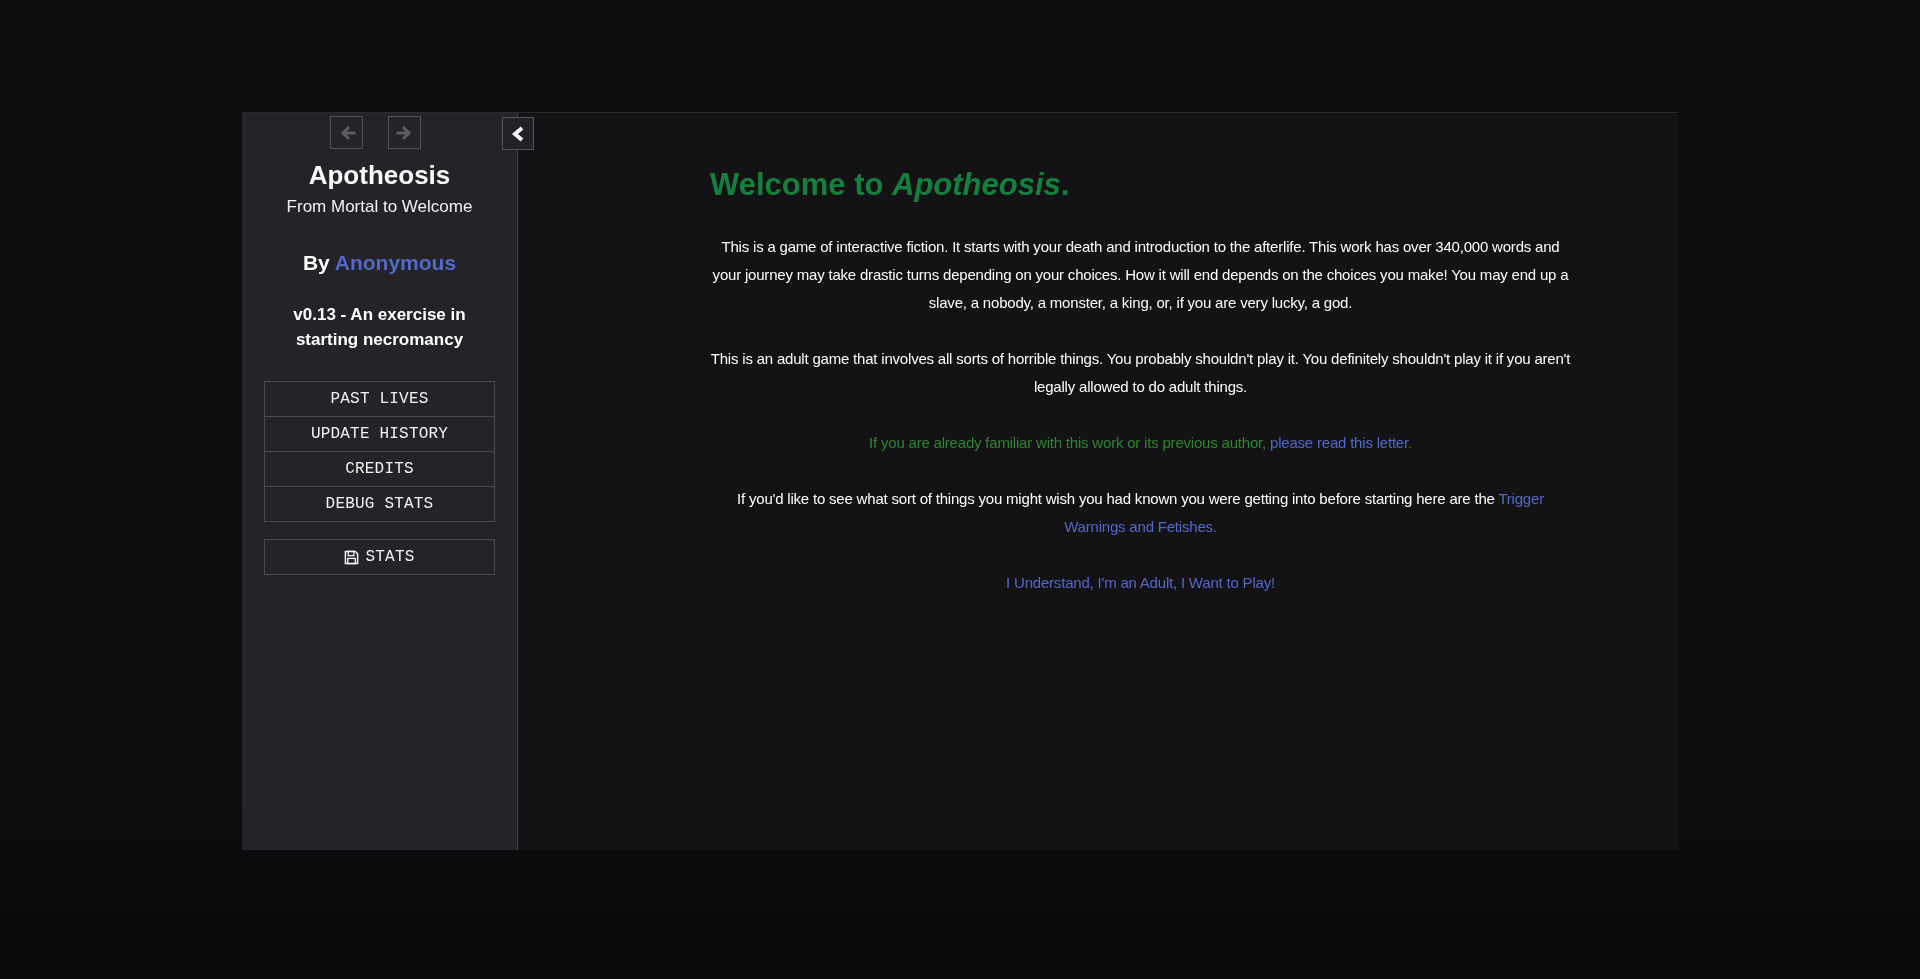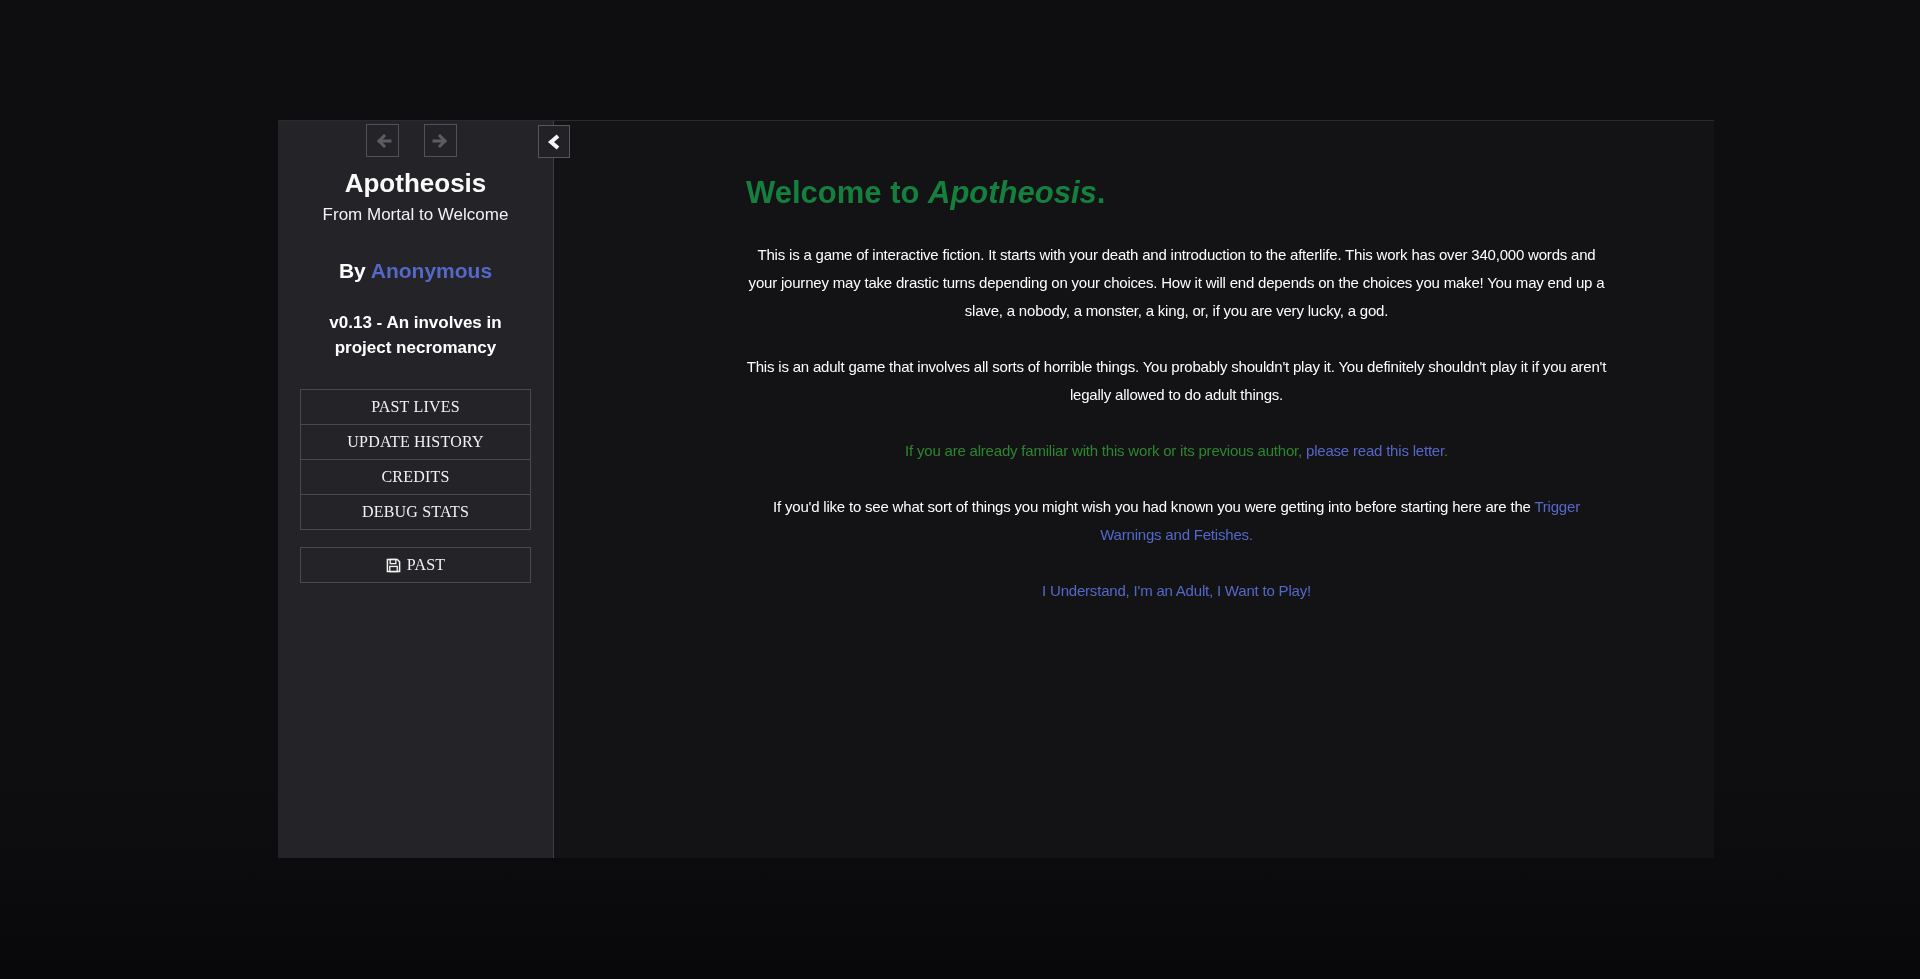--- a/index.html
+++ b/index.html
@@ -4,22 +4,22 @@
 <style>
   * { margin:0; padding:0; box-sizing:border-box; }
   html,body { width:1920px; height:979px; overflow:hidden; }
   body {
     font-family:"Liberation Sans", sans-serif;
     background:linear-gradient(180deg,#0e0e10 0%,#0e0e10 80%,#08080a 100%);
     color:#fff;
     position:relative;
   }
   .game-window {
-    position:absolute; left:242px; top:120px; width:1436px; height:738px;
-    background:#131316; border-top:1px solid #2a2a2d; display:flex;margin-left:36px;
+    position:absolute; left:242px; top:112px; width:1436px; height:738px;
+    background:#131316; border-top:1px solid #2a2a2d; display:flex;
   }
   
   .sidebar {
     width:276px; background:#242428; border-right:1px solid #3e3e43;
     position:relative; flex:none; text-align:center;
   }
   .nav-row { position:relative; margin-top:3px; height:33px; }
   .nav-btn {
     position:absolute; top:0; width:33px; height:33px;
     border:1px solid #515157; background:transparent; cursor:pointer;
@@ -37,21 +37,21 @@
   .byline { margin-top:37px; font-size:21px; line-height:19px; font-weight:bold; }
   .author-link { color:var(--link,#5468c8); cursor:pointer; text-decoration:none; font-weight:bold; }
   .version-note { margin-top:30px; font-size:17px; line-height:25px; font-weight:bold; padding:0 22px; }
   .menu-group { width:231px; margin:29px auto 0; }
   .menu-group.session { margin-top:17px; }
   .side-btn {
     display:flex; align-items:center; justify-content:center; gap:6px;
     width:100%; height:36px; margin-top:-1px;
     background:transparent; border:1px solid #4a4a4e;
     color:#f2f2f2; font-size:16px; letter-spacing:.2px;
-    font-family:Liberation Serif, serif; cursor:pointer;
+    font-family:Liberation Mono, monospace; cursor:pointer;
   }
   .side-btn:first-child { margin-top:0; }
   .icon { display:inline-flex; align-items:center; justify-content:center; }
   
   .story-area { flex:1; min-width:0; }
   .passage { margin-left:192px; width:861px; padding-top:54px; }
   .passage-heading { font-size:31px; font-weight:bold; text-align:left; margin:0 0 30px; color:#15803d; }
   .passage-heading .it { font-style:italic; }
   .passage p {
     font-size:15px; letter-spacing:-0.2px; line-height:28px; margin:28px 0 0; color:#fdfdfd;text-align:center;
@@ -89,21 +89,21 @@
             </svg>
         </span>
       </button>
     </div>
 
     <div class="story-title">Apotheosis</div>
     <div class="story-subtitle">From Mortal to Welcome</div>
 
     <div class="byline"><span>By </span><a class="author-link">Anonymous</a></div>
 
-    <div class="version-note">v0.13 - An involves in project necromancy</div>
+    <div class="version-note">v0.13 - An exercise in starting necromancy</div>
 
     <div class="menu-group">
       <button class="side-btn">
           <span>PAST LIVES</span>
         </button>
       <button class="side-btn">
           <span>UPDATE HISTORY</span>
         </button>
       <button class="side-btn">
           <span>CREDITS</span>
@@ -115,21 +115,21 @@
 
     <div class="menu-group session">
       <button class="side-btn">
         <span class="icon">
           <svg width="15" height="15" viewBox="0 0 16 16">
               <path d="M1.5 1.5 H12 L14.5 4 V14.5 H1.5 Z" fill="none" stroke="#f2f2f2" stroke-width="1.6"></path>
               <rect x="4.5" y="1.5" width="6" height="4.5" fill="none" stroke="#f2f2f2" stroke-width="1.4"></rect>
               <rect x="4" y="9" width="8" height="5.5" fill="none" stroke="#f2f2f2" stroke-width="1.4"></rect>
             </svg>
         </span>
-        <span>PAST</span>
+        <span>STATS</span>
       </button>
     </div>
   </div>
 
   <div class="story-area">
     <div class="passage">
       <h1 class="passage-heading"><span>Welcome to </span><span class="it">Apotheosis</span><span>.</span></h1>
       <div>
           <p><span>This is a game of interactive fiction. It starts with your death and introduction to the afterlife. This work has over 340,000 words and your journey may take drastic turns depending on your choices. How it will end depends on the choices you make! You may end up a slave, a nobody, a monster, a king, or, if you are very lucky, a god.</span></p>
           <p><span>This is an adult game that involves all sorts of horrible things. You probably shouldn't play it. You definitely shouldn't play it if you aren't legally allowed to do adult things.</span></p>

